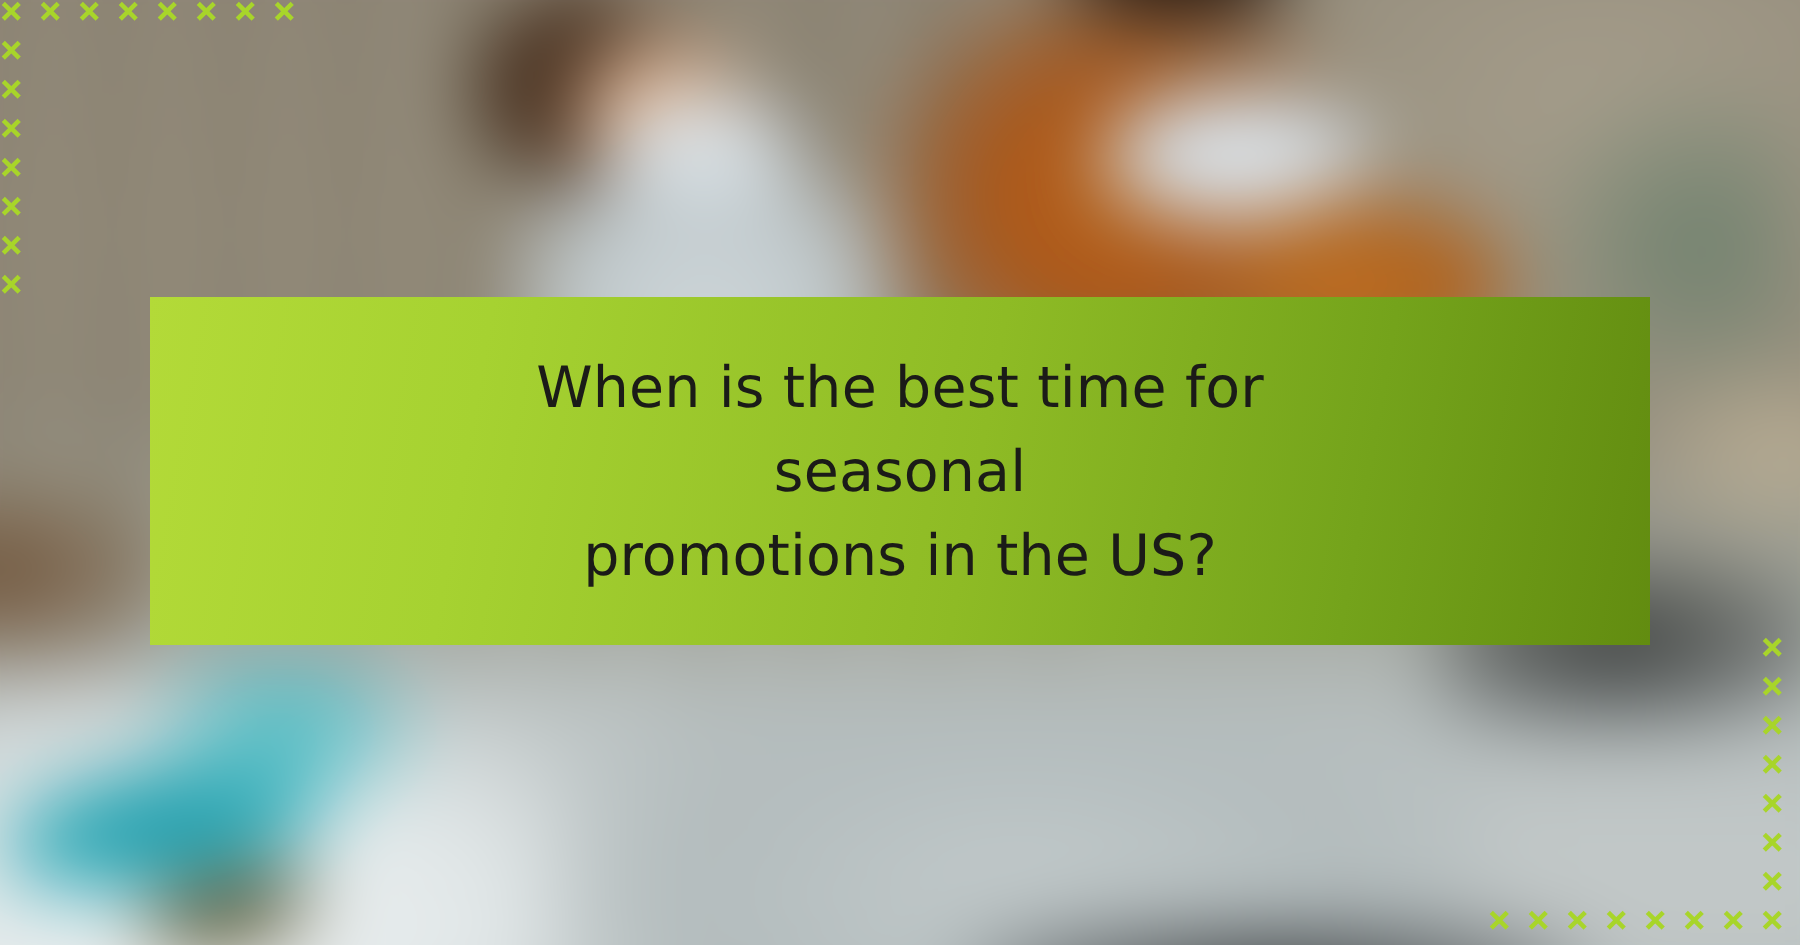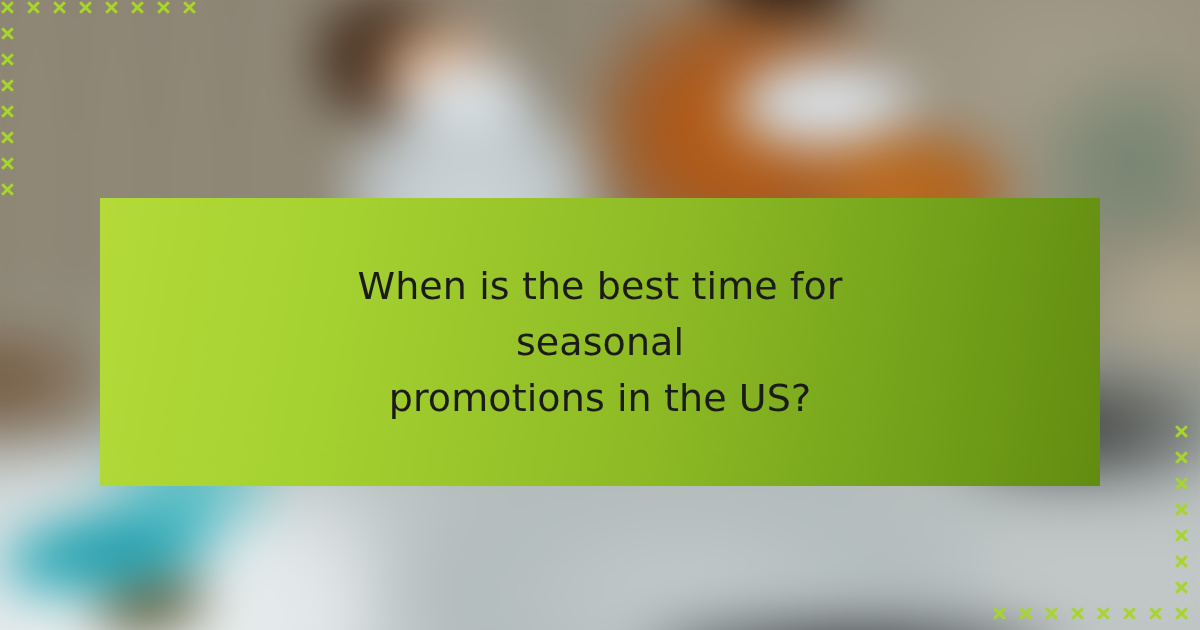--- a/index.html
+++ b/index.html
@@ -202,21 +202,21 @@
   .xmark::after  { transform: rotate(-45deg); }
   #xgrid-tl { left: 0; top: 0; width: 215px; height: 205px; }
   #xgrid-br { left: 992px; top: 424px; width: 208px; height: 206px; }
 
   
   #banner {
     position: absolute;
     left: 100px;
     top: 198px;
     width: 1000px;
-    height: 288px;
+    height: 232px;
     display: flex;
     align-items: center;
     justify-content: center;
     background: linear-gradient(100deg, #b3da38 0%, #a6d231 22%, #8ebb25 55%, #74a31b 80%, #628c10 100%);
   }
   #headline {
     margin: 0;
     padding: 0 60px;
     text-align: center;
     color: #1b1b18;

